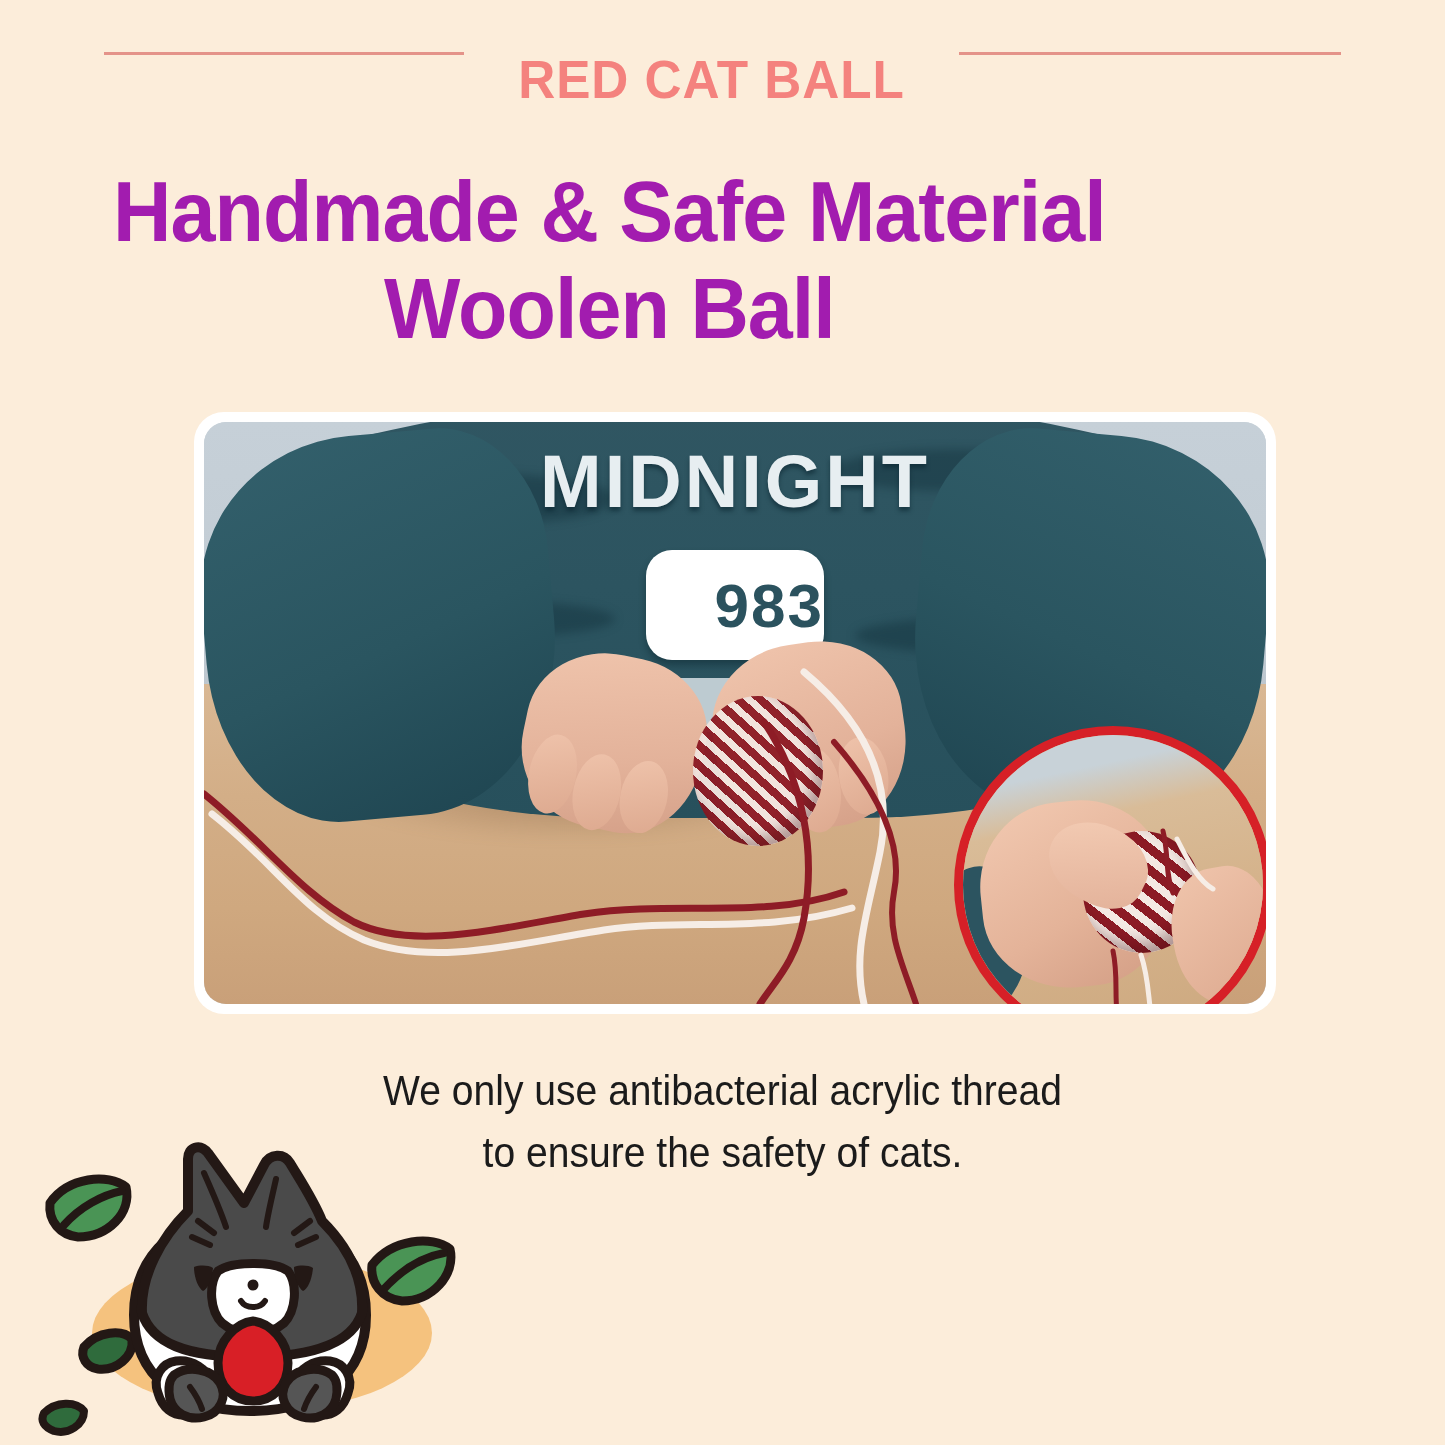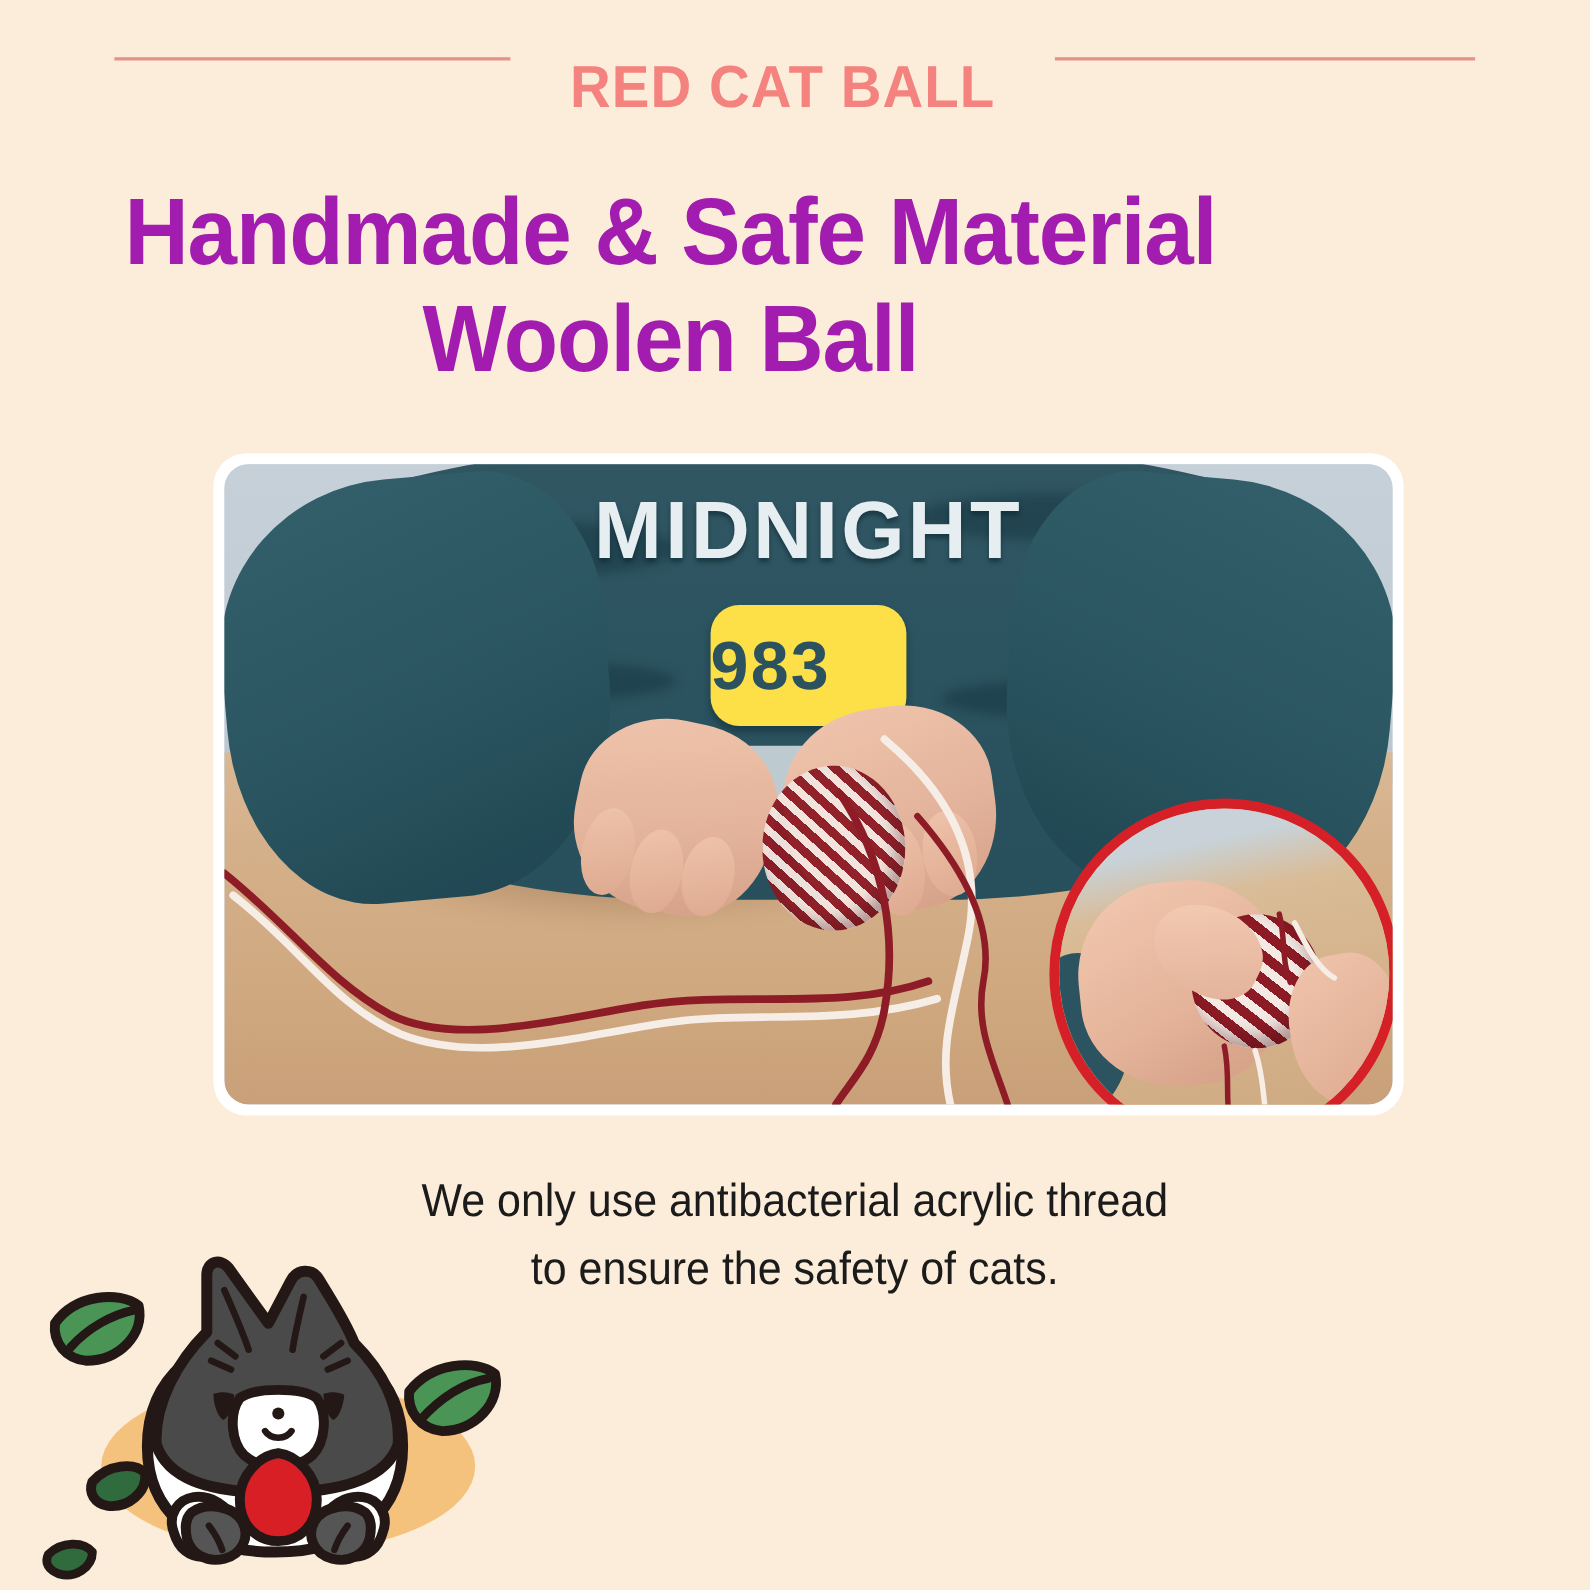--- a/index.html
+++ b/index.html
@@ -131,23 +131,23 @@
     letter-spacing: 3px;
     font-family: "Liberation Sans", sans-serif;
     text-shadow: 0 4px 4px rgba(10,35,45,.55);
     white-space: nowrap;
   }
   .sweat-badge {
     position: absolute;
     left: 50%; top: 22%;
     transform: translateX(-50%);
     width: 178px; height: 110px;
-    background: #fde047;
+    background: #ffffff;
     border-radius: 26px;
-    display: flex; align-items: center; justify-content: flex-start;
+    display: flex; align-items: center; justify-content: flex-end;
     box-shadow: 0 5px 7px rgba(10,35,45,.45);
   }
   .sweat-num {
     color: #2B525E;
     font-size: 62px;
     font-weight: bold;
     letter-spacing: 2px;
     font-family: "Liberation Sans", sans-serif;
   }
   .sweat-badge2 {

